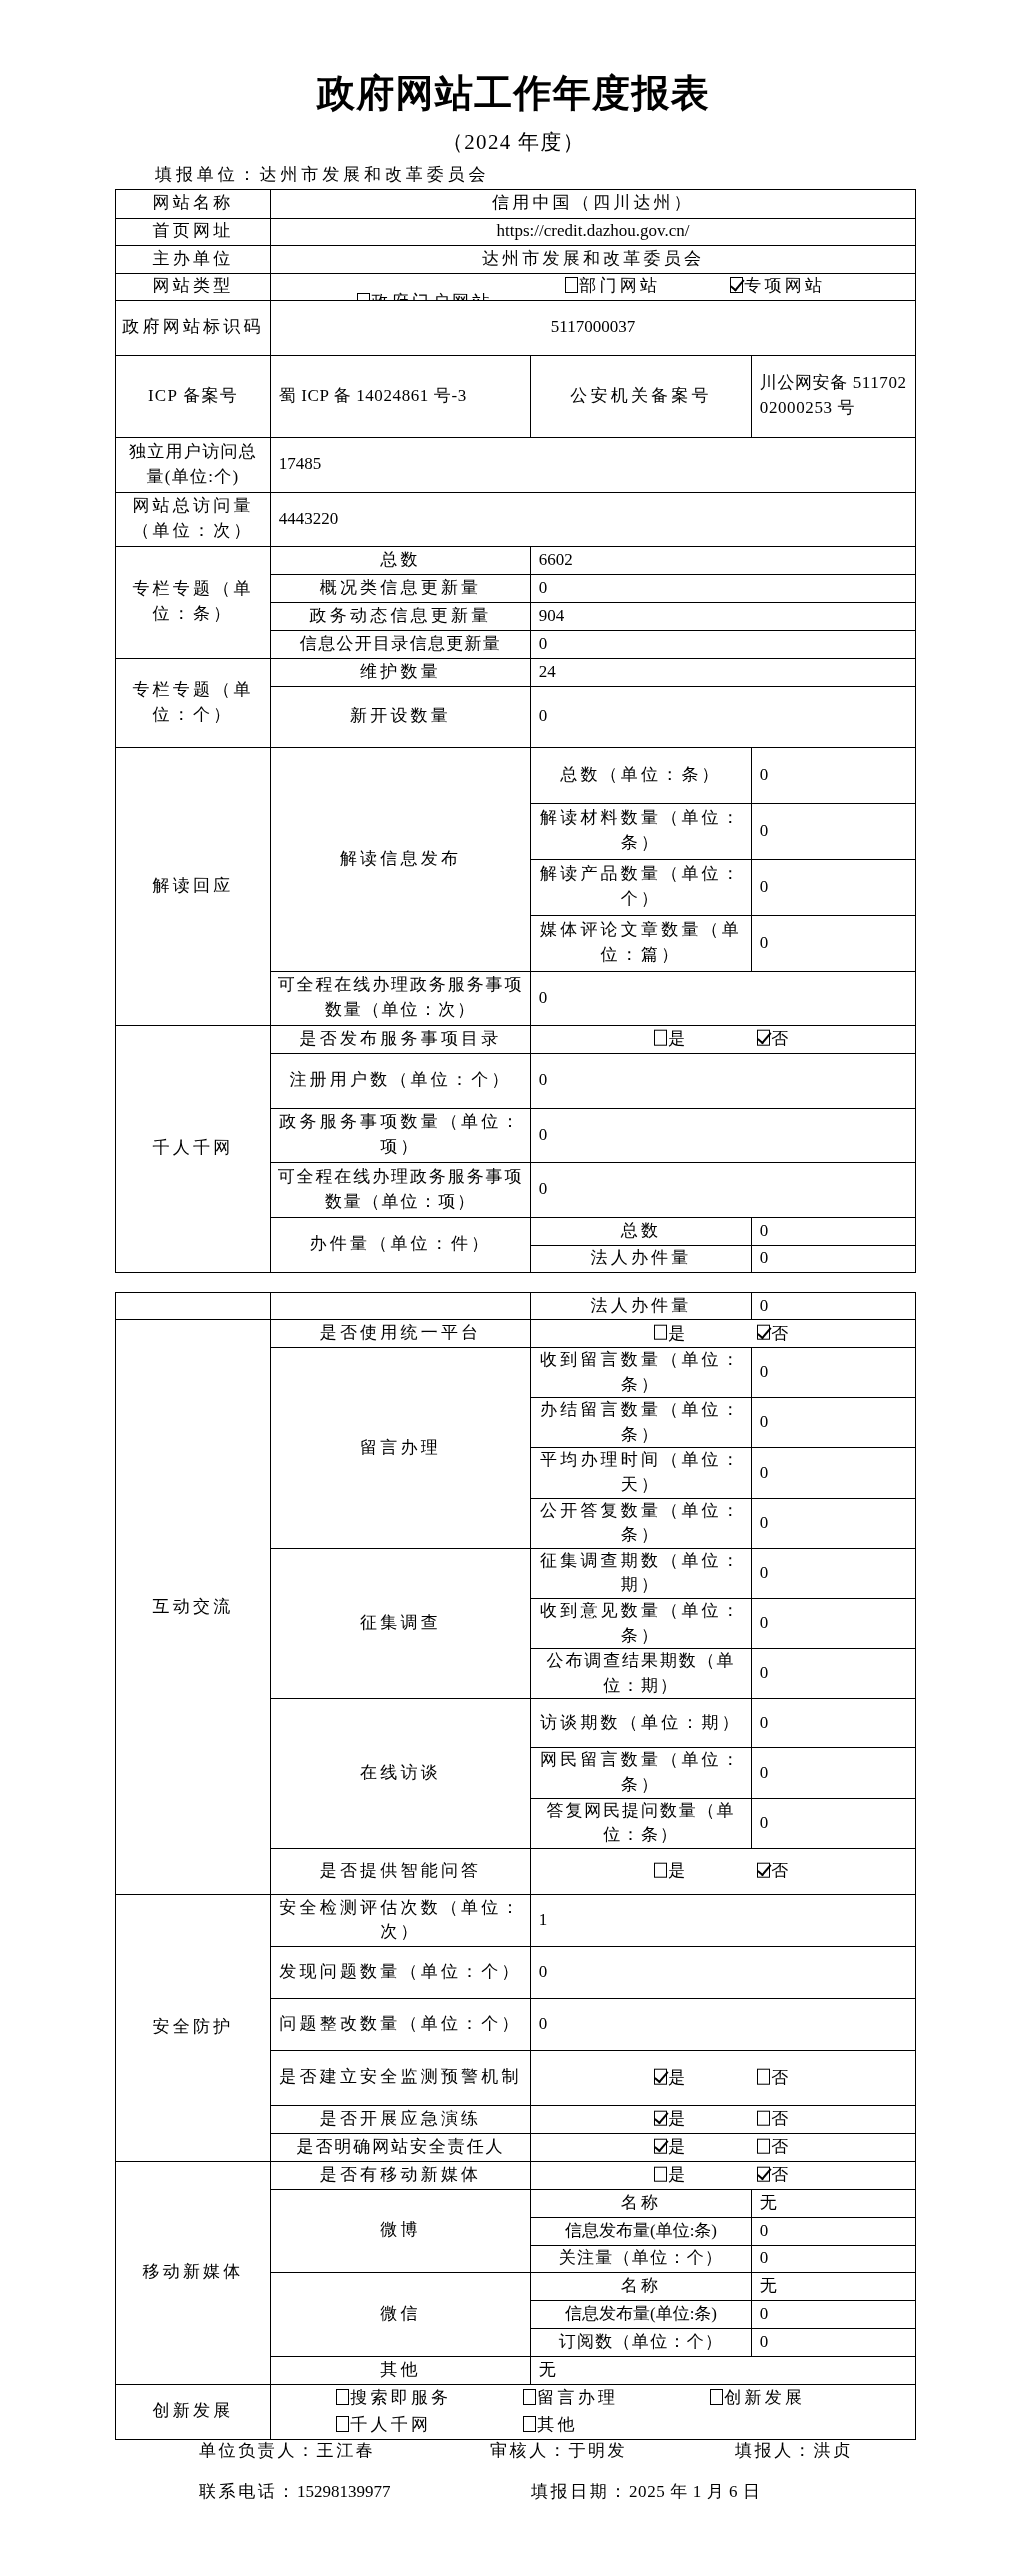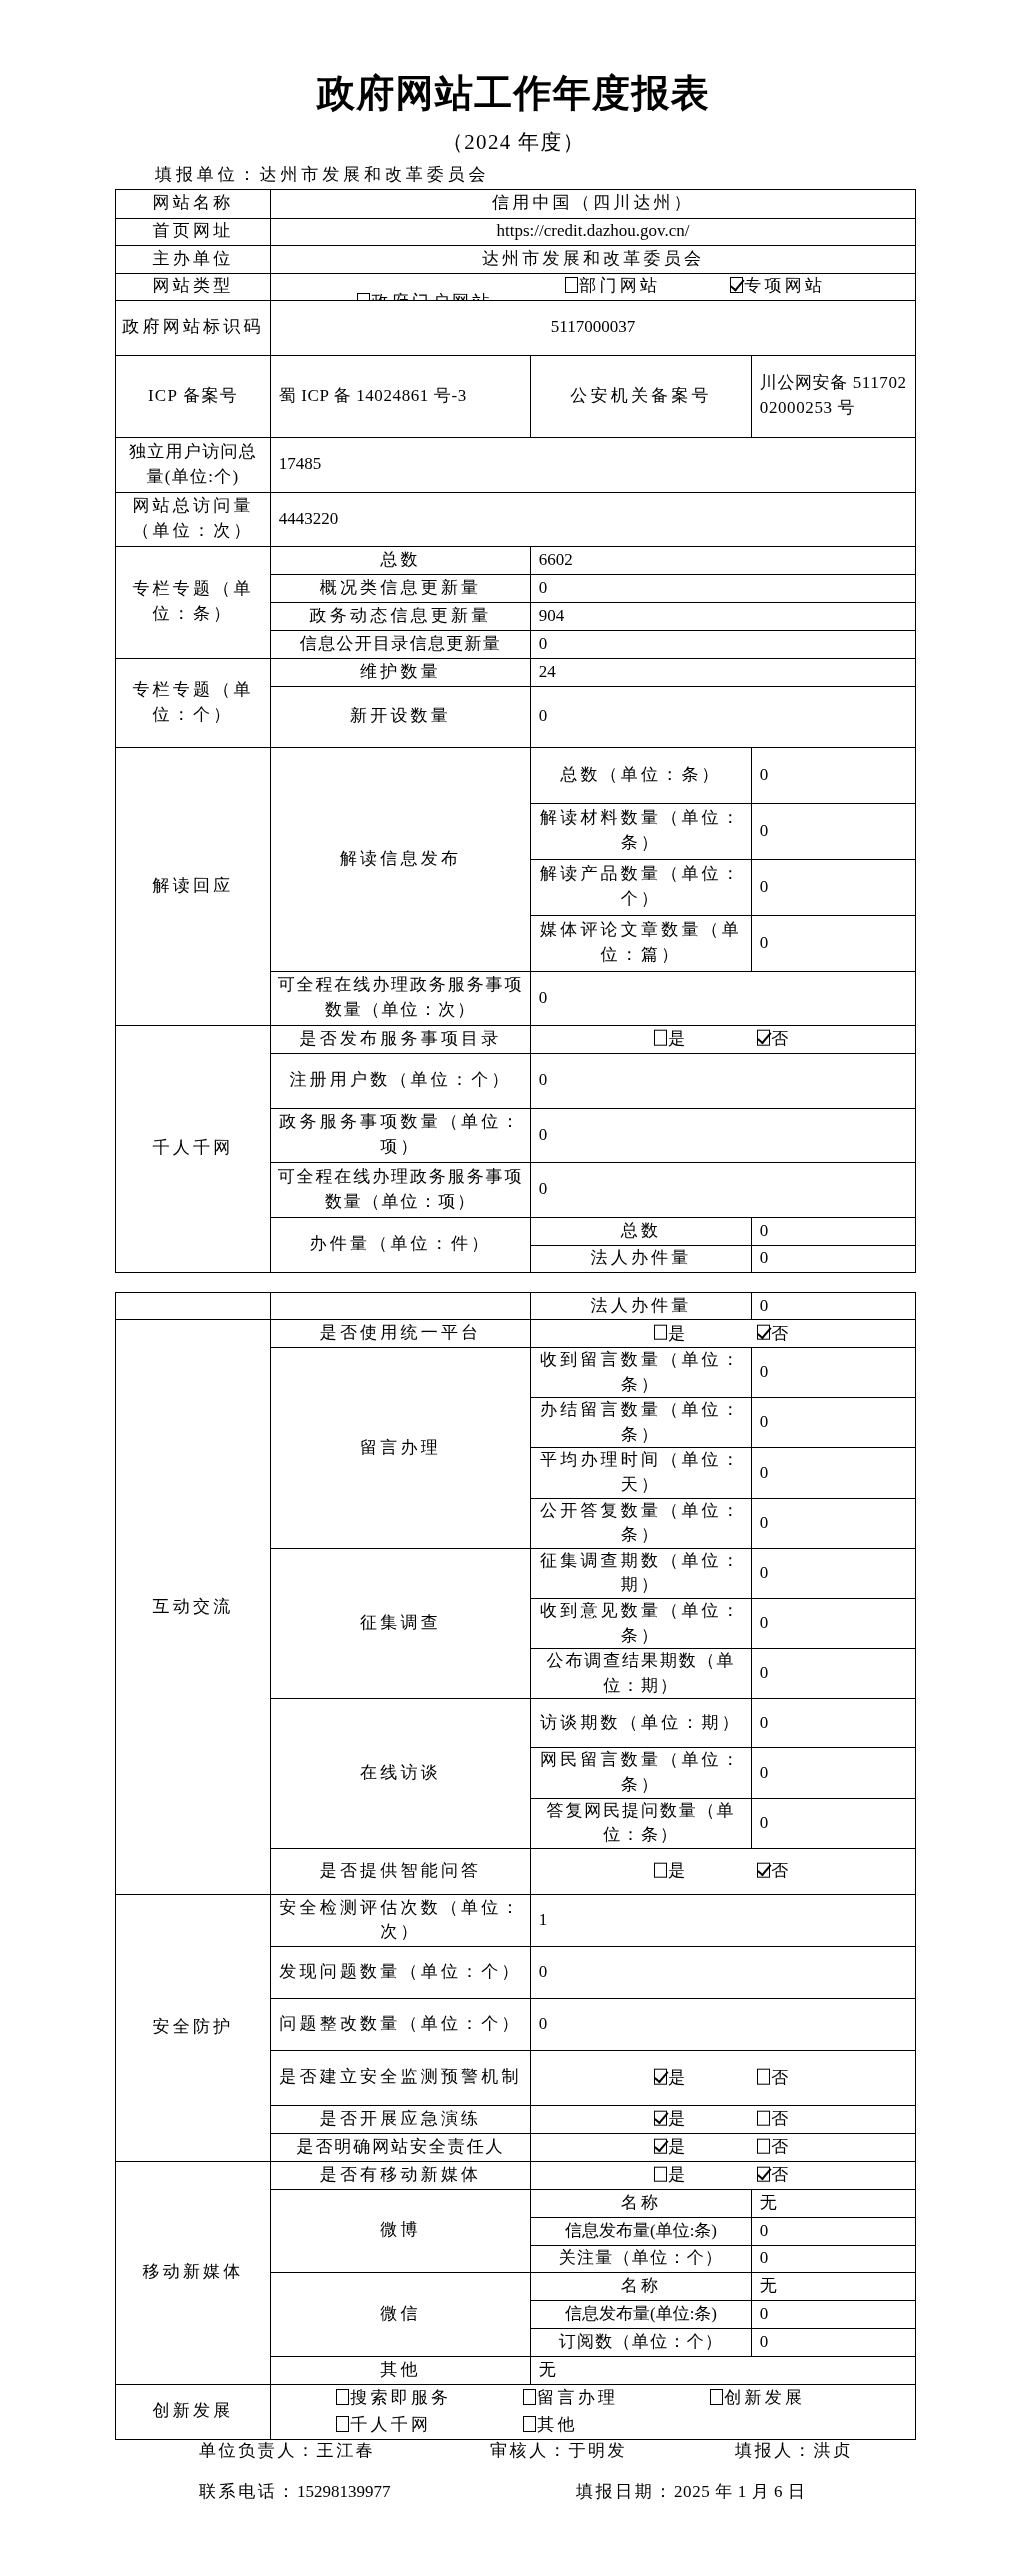--- a/index.html
+++ b/index.html
@@ -338,14 +338,14 @@
       </div>
     </td>
   </tr>
 </tbody>
   </table>
 
 <div class="footer" style="left:199px;top:2439px"><span>单位负责人：</span><span>王江春</span></div>
 <div class="footer" style="left:490px;top:2439px"><span>审核人：</span><span>于明发</span></div>
 <div class="footer" style="left:735px;top:2439px"><span>填报人：</span><span>洪贞</span></div>
 <div class="footer" style="left:199px;top:2480px"><span>联系电话：</span><span style="letter-spacing:0">15298139977</span></div>
-<div class="footer" style="left:576px;top:2480px"><span>填报日期：</span><span style="letter-spacing:0.6px">2025 年 1 月 6 日</span></div>
+<div class="footer" style="left:531px;top:2480px"><span>填报日期：</span><span style="letter-spacing:0.6px">2025 年 1 月 6 日</span></div>
 
 
 </body></html>

